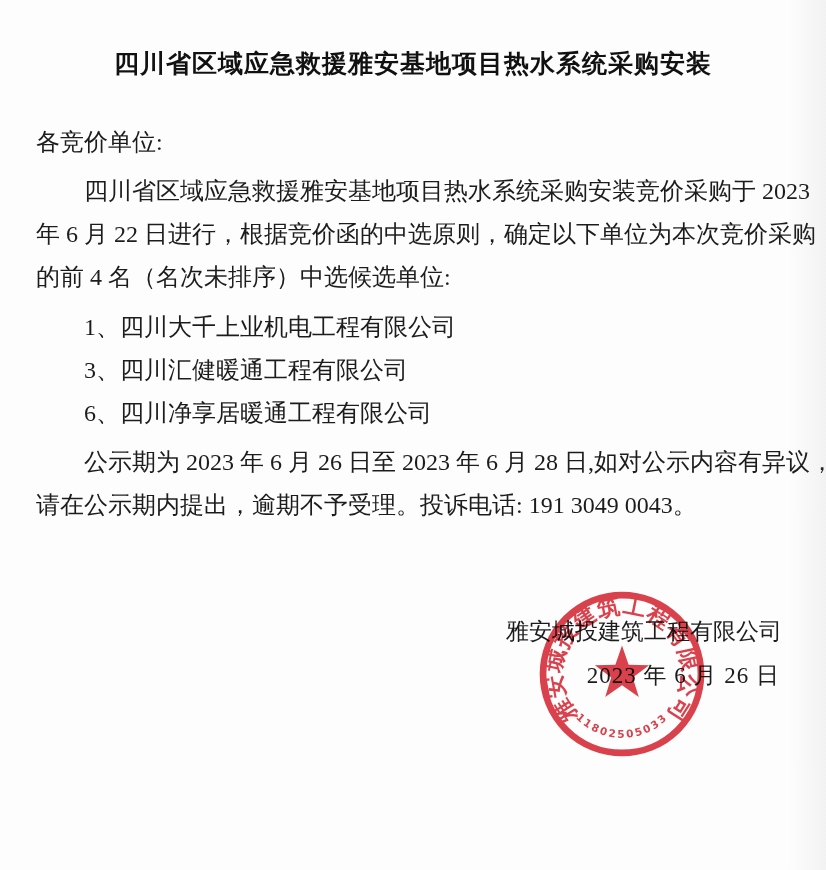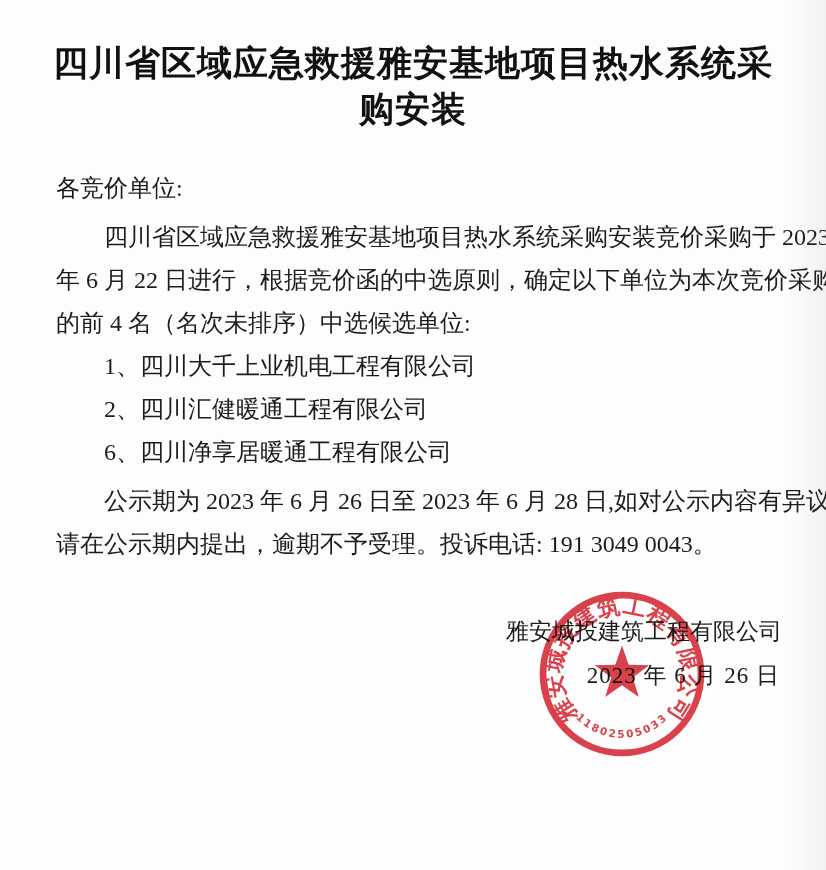--- a/index.html
+++ b/index.html
@@ -17,35 +17,35 @@
     content:"";
     position:absolute;top:0;right:0;width:38px;height:100%;
     background:linear-gradient(to right, rgba(0,0,0,0), rgba(120,115,115,0.08));
     pointer-events:none;
   }
   .title{
     margin:40px 40px 0 40px;
     text-align:center;
     font-family:"Liberation Sans","DejaVu Sans",sans-serif;
     font-weight:700;
-    font-size:35px;
+    font-size:25px;
     line-height:46px;
     letter-spacing:1px;
     color:#111;
   }
   .body-text{
-    padding:0 44px 0 56px;
+    padding:0 44px 0 36px;
     font-size:24px;
     line-height:43px;
   }
   .salutation{ margin-top:35px; white-space:nowrap; }
   .para{ margin-top:6px; }
   .para .line{ white-space:nowrap; }
   .line.indent{ text-indent:2em; }
-  .candidates{ }
+  .candidates{ margin-top:7px; }
   .candidates .line{ white-space:nowrap; text-indent:2em; }
   .signature{
     position:absolute;
     right:44px;
     top:616px;
     text-align:right;
     font-size:23px;
     line-height:32px;
     white-space:nowrap;
   }
@@ -88,21 +88,21 @@
     <div class="salutation">各竞价单位:</div>
 
     <div class="para">
       <div class="line indent">四川省区域应急救援雅安基地项目热水系统采购安装竞价采购于 2023</div>
       <div class="line">年 6 月 22 日进行，根据竞价函的中选原则，确定以下单位为本次竞价采购</div>
       <div class="line">的前 4 名（名次未排序）中选候选单位:</div>
     </div>
 
     <div class="candidates">
       <div class="line">1、四川大千上业机电工程有限公司</div>
-      <div class="line">2、四川汇健暖通工程有限公司</div>
+      <div class="line">3、四川汇健暖通工程有限公司</div>
       <div class="line">6、四川净享居暖通工程有限公司</div>
     </div>
 
     <div class="para">
       <div class="line indent">公示期为 2023 年 6 月 26 日至 2023 年 6 月 28 日,如对公示内容有异议，</div>
       <div class="line">请在公示期内提出，逾期不予受理。投诉电话: 191 3049 0043。</div>
     </div>
   </div>
 
   <div class="signature">

